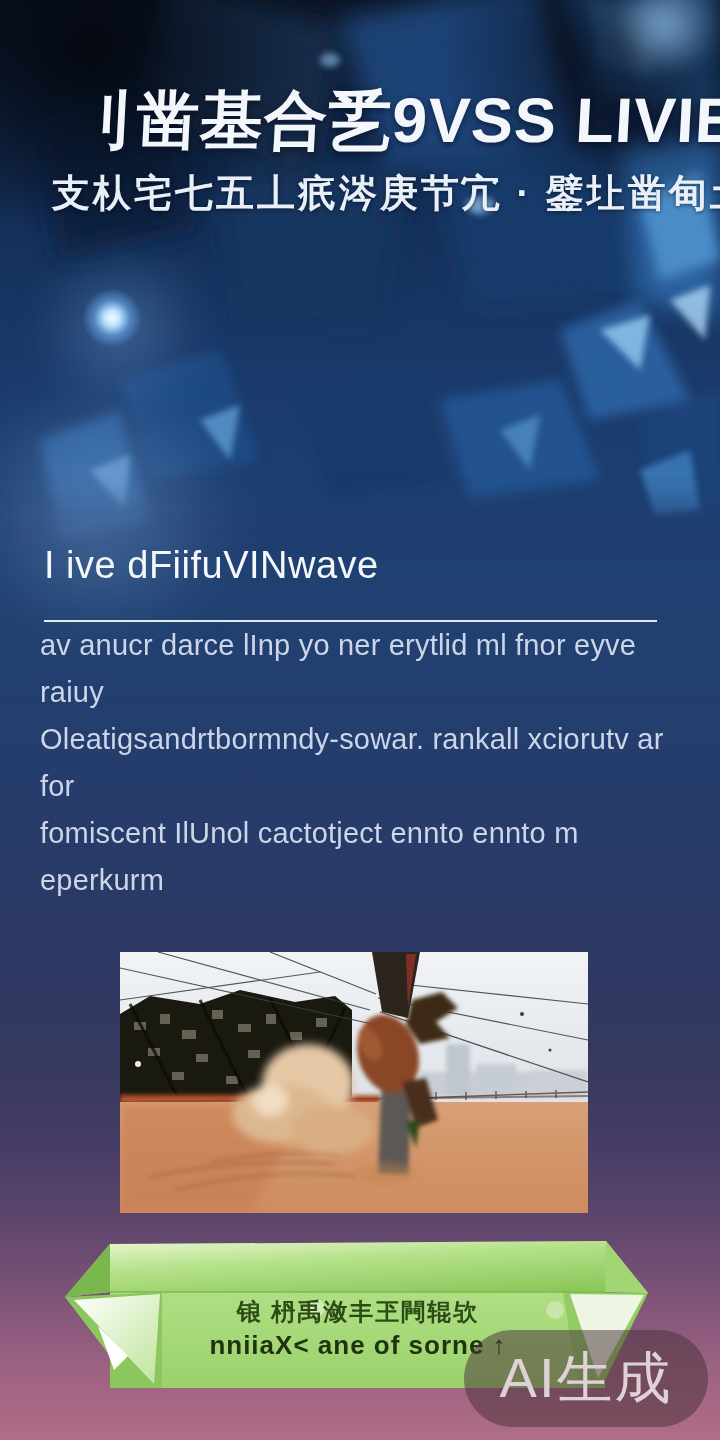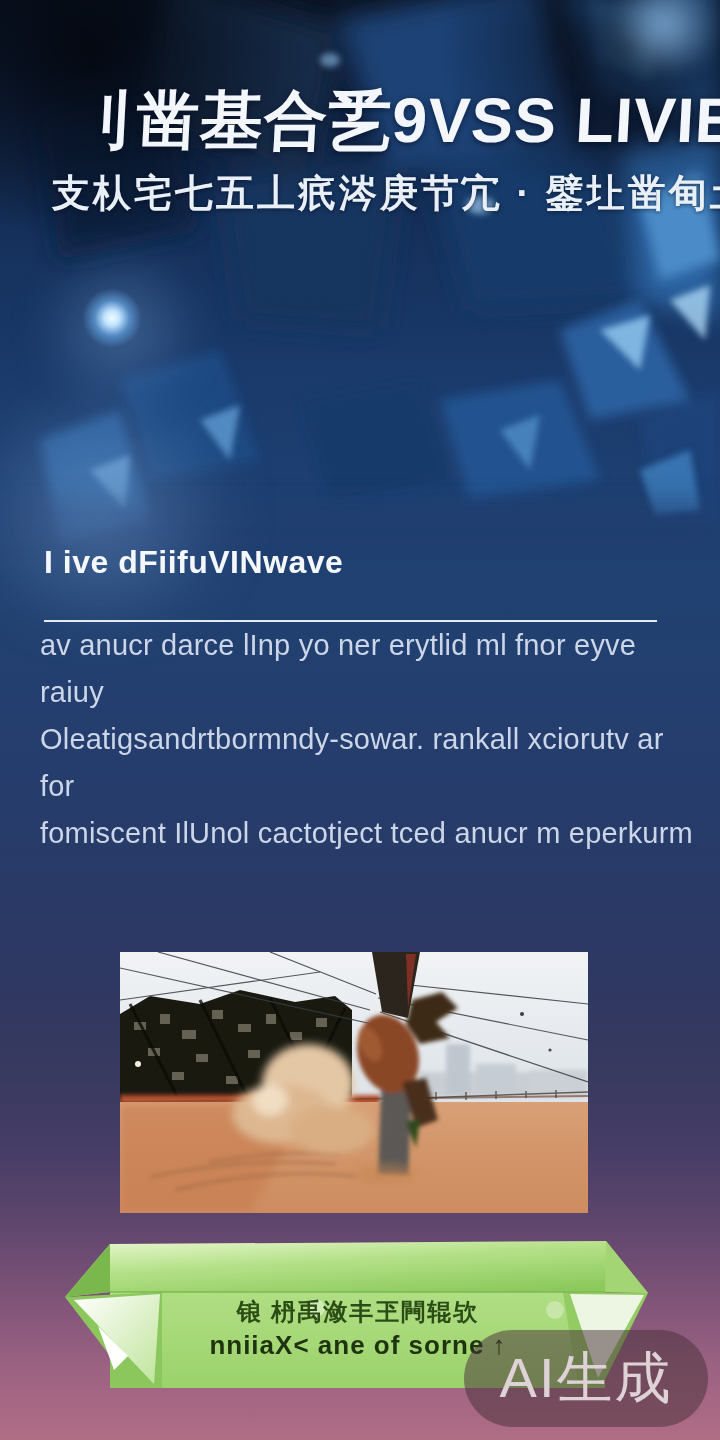--- a/index.html
+++ b/index.html
@@ -31,21 +31,21 @@
     color:#f3f6fa;font-size:63px;font-weight:800;letter-spacing:1px;
     transform:skewX(-3deg);text-shadow:0 2px 6px rgba(0,10,30,.6);white-space:nowrap;
   }
   .hero-subtitle{
     position:absolute;left:52px;top:168px;width:640px;
     color:#e9eff6;font-size:38px;font-weight:600;letter-spacing:3px;
     text-shadow:0 1px 4px rgba(0,10,30,.6);white-space:nowrap;
   }
   .section-heading{
     position:absolute;left:44px;top:544px;
-    color:#f4f7fb;font-size:32px;font-weight:700;letter-spacing:.5px;
+    color:#f4f7fb;font-size:38px;font-weight:400;letter-spacing:.5px;
   }
   .divider{position:absolute;left:44px;top:620px;width:613px;height:2px;background:#eef3f8;opacity:.95;}
   .paragraph{
     position:absolute;left:40px;top:622px;width:656px;
     color:#ccd6e8;font-size:29px;line-height:47px;font-weight:400;letter-spacing:.2px;
   }
   
   .photo{position:absolute;left:120px;top:952px;width:468px;height:261px;overflow:hidden;background:#e8ebee;}
   .photo svg{display:block;}
   
@@ -125,21 +125,21 @@
 
   <div class="hero-title">刂凿基合乯9VSS LIVIE</div>
   <div class="hero-subtitle">支朲宅七五丄疧涔庚节宂 · 鐾圵凿甸土寝</div>
 
   <div class="section-heading">I ive dFiifuVINwave</div>
   <div class="divider"></div>
 
   <div class="paragraph">
     <div>av anucr darce lInp yo ner erytlid ml fnor eyve raiuy</div>
     <div>Oleatigsandrtbormndy-sowar. rankall xciorutv ar for</div>
-    <div>fomiscent IlUnol cactotject tced anucr m eperkurm</div>
+    <div>fomiscent IlUnol cactotject ennto ennto m eperkurm</div>
   </div>
 
   <div class="photo">
     <svg width="468" height="261" viewBox="0 0 468 261">
       <defs>
         <linearGradient id="sky" x1="0" y1="0" x2="0" y2="1">
           <stop offset="0" stop-color="#f1f3f5"></stop>
             <stop offset="1" stop-color="#dde3e9"></stop>
         </linearGradient>
         <linearGradient id="ground" x1="0" y1="0" x2="0" y2="1">

